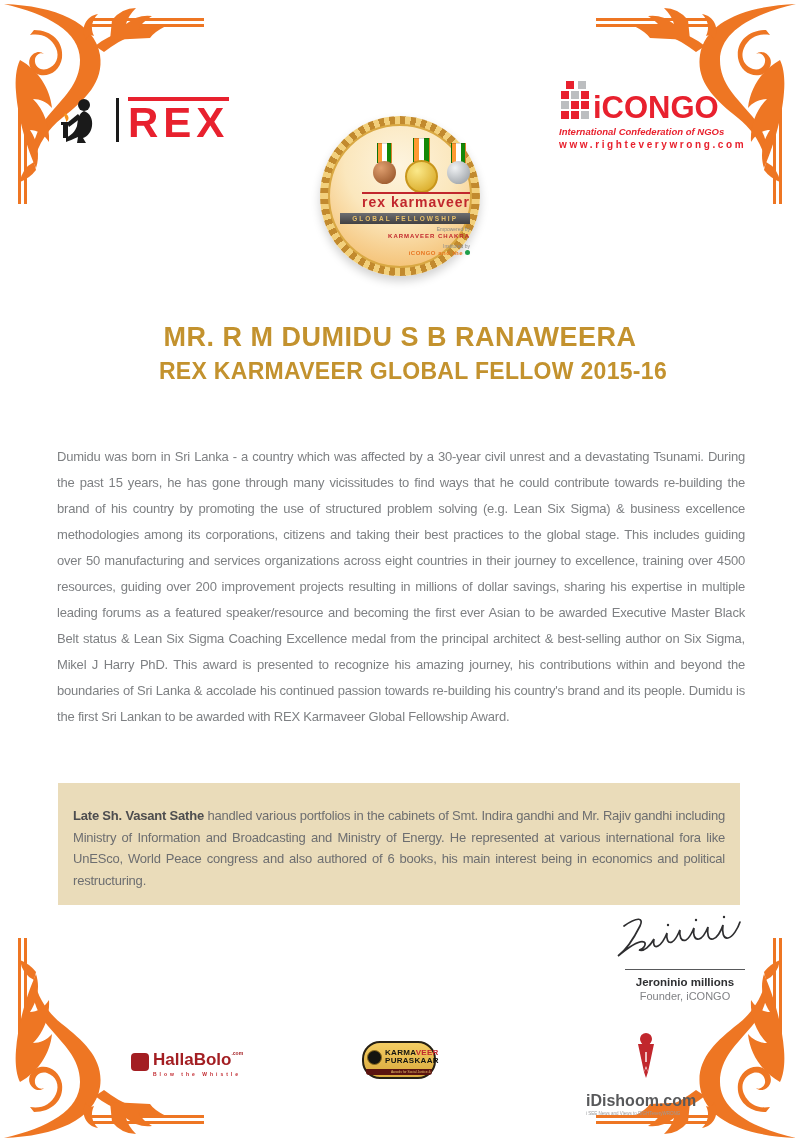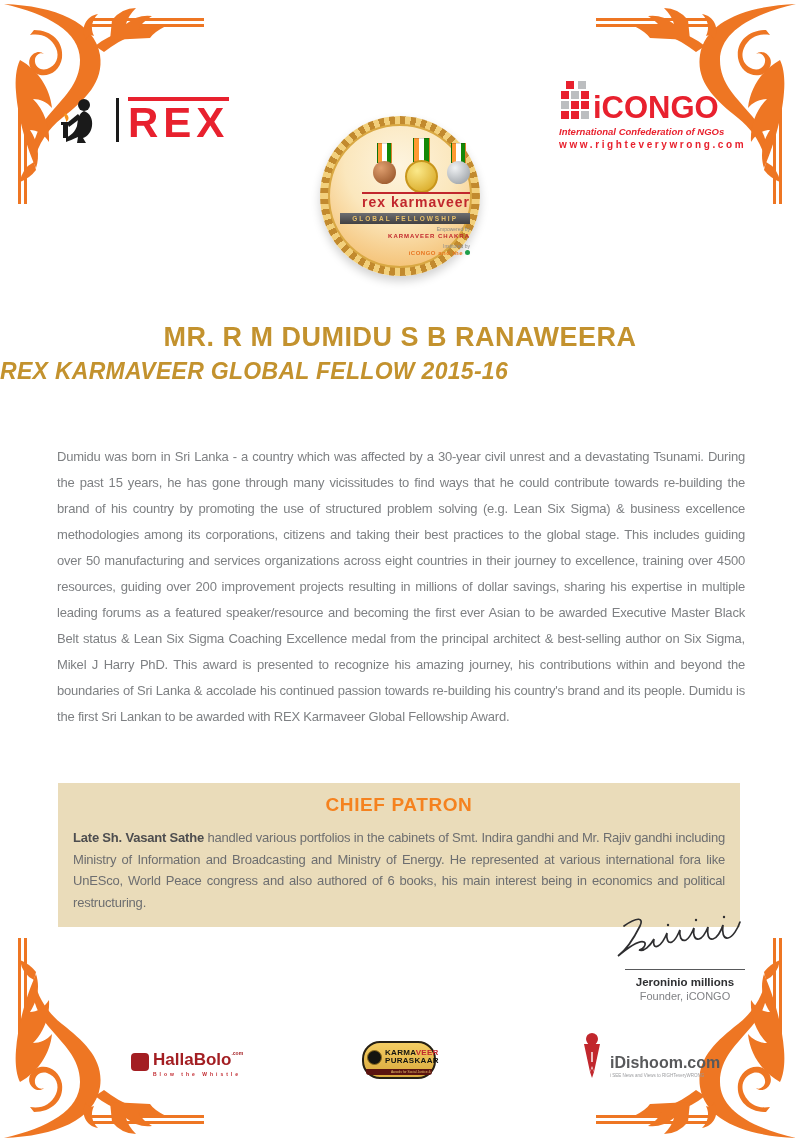--- a/index.html
+++ b/index.html
@@ -58,22 +58,22 @@
               font-size:6.5px;font-weight:bold;letter-spacing:2px;padding:2px 12px;}
   .m-tiny{margin-top:3px;font-size:5px;color:#8a8a8a;line-height:1;}
   .m-chakra{font-size:6px;font-weight:bold;color:#C1272D;letter-spacing:1px;line-height:1.4;}
   .m-inst{font-size:6px;font-weight:bold;color:#E87722;letter-spacing:.5px;line-height:1.4;
           display:flex;align-items:center;gap:2px;}
   .m-globe{width:5px;height:5px;border-radius:50%;background:#1e9e4a;display:inline-block;}
 
   
   .title{position:absolute;left:0;top:322px;width:800px;text-align:center;
          font-size:27px;font-weight:bold;color:#C3922E;letter-spacing:.5px;}
-  .subtitle{position:absolute;left:0;top:358px;width:667px;text-align:left;
-         font-size:23px;font-weight:bold;color:#C3922E;letter-spacing:.3px;font-style:italic;}
+  .subtitle{position:absolute;left:0;top:358px;width:667px;text-align:right;
+         font-size:23px;font-weight:bold;color:#C3922E;letter-spacing:.3px;}
 
   
   .bio{position:absolute;left:57px;top:444px;width:688px;margin:0;
        font-size:13px;line-height:26px;letter-spacing:-0.2px;color:#7E8083;text-align:justify;}
 
   
   .patron-box{position:absolute;left:58px;top:783px;width:682px;min-height:120px;
        background:#EADCBA;box-sizing:border-box;padding:11px 15px 14px;}
   .patron-heading{text-align:center;font-size:19px;font-weight:bold;color:#F5821F;letter-spacing:.6px;}
   .patron-bio{margin:11px 0 0;font-size:13px;line-height:21.5px;letter-spacing:-0.2px;
@@ -96,21 +96,21 @@
   .kv-badge{position:absolute;left:362px;top:1041px;width:74px;height:38px;background:linear-gradient(#f4cd63,#d9a93c);
       border:2px solid #262014;border-radius:18px;box-sizing:border-box;display:flex;align-items:center;padding:2px 3px 8px;}
   .kv-emblem{width:13px;height:13px;border-radius:50%;background:#141410;border:1px solid #8a6a1c;margin-right:3px;flex:none;}
   .kv-text{line-height:1;}
   .kv-l1,.kv-l2{font-size:8px;font-weight:bold;color:#141410;letter-spacing:.3px;white-space:nowrap;}
   .kv-l1 .red{color:#C1272D;}
   .kv-strip{position:absolute;left:2px;right:2px;bottom:2px;height:6px;background:#5a1410;border-radius:0 0 3px 3px;
       color:#e8c06a;font-size:6px;line-height:6px;text-align:center;white-space:nowrap;overflow:hidden;}
   .kv-strip span{display:inline-block;transform:scale(.55);transform-origin:center;}
 
-  .idishoom{position:absolute;left:580px;top:1032px;display:flex;align-items:flex-end;}
+  .idishoom{position:absolute;left:580px;top:1032px;display:flex;align-items:center;flex-direction:column;}
   .idi-text{margin-left:6px;margin-top:14px;}
   .idi-word{font-size:16px;font-weight:bold;color:#58595B;line-height:1.1;}
   .idi-tag{font-size:6px;color:#9a9b9e;white-space:nowrap;transform:scale(.75);transform-origin:left;}
 </style>
 </head>
 <body>
 
 <div class="page">
 
   <svg class="corner tl" viewBox="0 0 210 210">
@@ -224,21 +224,20 @@
       </div>
     </div>
   </div>
 
   <div class="title">MR. R M DUMIDU S B RANAWEERA</div>
   <div class="subtitle">REX KARMAVEER GLOBAL FELLOW 2015-16</div>
 
   <p class="bio">Dumidu was born in Sri Lanka - a country which was affected by a 30-year civil unrest and a devastating Tsunami. During the past 15 years, he has gone through many vicissitudes to find ways that he could contribute towards re-building the brand of his country by promoting the use of structured problem solving (e.g. Lean Six Sigma) &amp; business excellence methodologies among its corporations, citizens and taking their best practices to the global stage. This includes guiding over 50 manufacturing and services organizations across eight countries in their journey to excellence, training over 4500 resources, guiding over 200 improvement projects resulting in millions of dollar savings, sharing his expertise in multiple leading forums as a featured speaker/resource and becoming the first ever Asian to be awarded Executive Master Black Belt status &amp; Lean Six Sigma Coaching Excellence medal from the principal architect &amp; best-selling author on Six Sigma, Mikel J Harry PhD. This award is presented to recognize his amazing journey, his contributions within and beyond the boundaries of Sri Lanka &amp; accolade his continued passion towards re-building his country's brand and its people. Dumidu is the first Sri Lankan to be awarded with REX Karmaveer Global Fellowship Award.</p>
 
   <div class="patron-box">
-    <div class="patron-heading">CHIEF PATRON</div>
     <p class="patron-bio"><span class="lead">Late Sh. Vasant Sathe</span><span> handled various portfolios in the cabinets of Smt. Indira gandhi and Mr. Rajiv gandhi including Ministry of Information and Broadcasting and Ministry of Energy. He represented at various international fora like UnESco, World Peace congress and also authored of 6 books, his main interest being in economics and political restructuring.</span></p>
   </div>
 
   <div class="sig">
     <svg width="150" height="52" viewBox="0 0 150 52">
       <path d="M14,14 C28,4 34,6 30,14 C24,26 16,38 8,44 C20,34 30,28 34,30 C37,32 33,38 29,38 C34,40 40,34 44,27 C43,32 44,36 48,34 C52,32 55,26 57,21 C56,27 58,32 62,30 C66,28 68,22 70,18 C69,24 71,30 76,28 C80,26 82,20 84,16 C83,22 84,28 89,27 C93,26 96,20 98,15 C97,22 98,28 103,27 C107,26 111,19 113,13 C112,20 113,27 118,26 C123,25 128,16 130,10" fill="none" stroke="#2e2e30" stroke-width="1.7" stroke-linecap="round"></path>
       <circle cx="58" cy="13" r="1.2" fill="#2e2e30"></circle>
       <circle cx="86" cy="8" r="1.2" fill="#2e2e30"></circle>
       <circle cx="114" cy="5" r="1.2" fill="#2e2e30"></circle>
     </svg>

